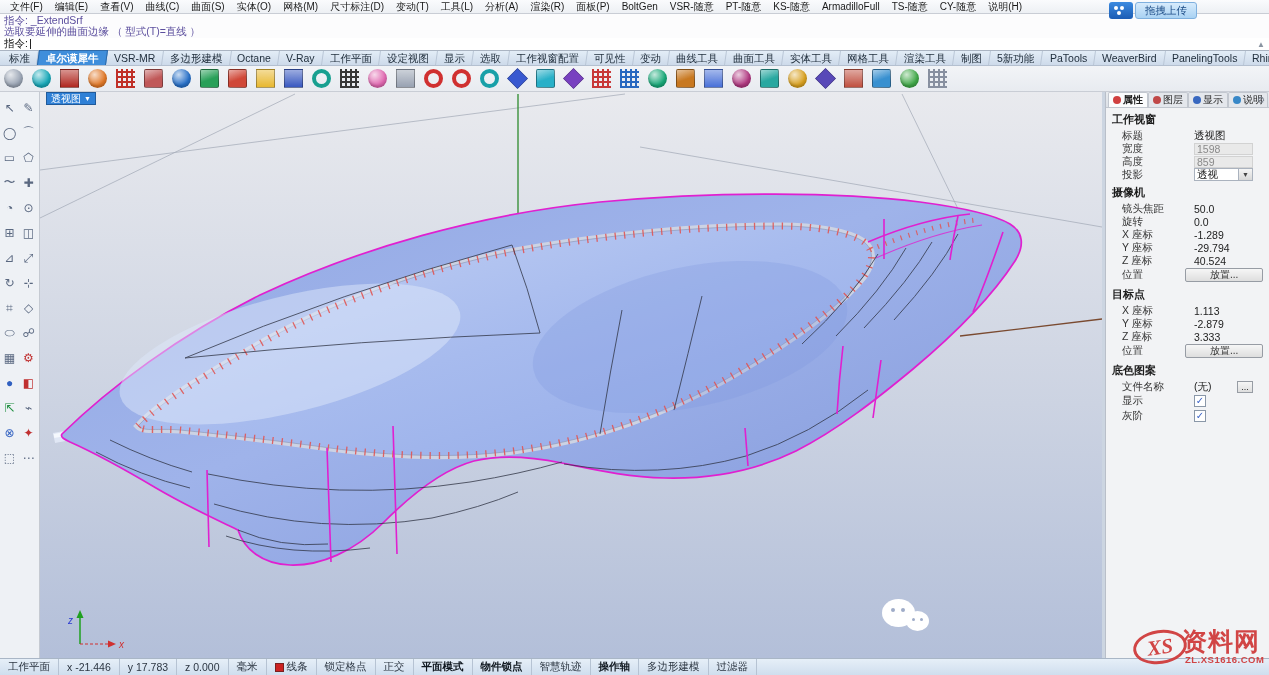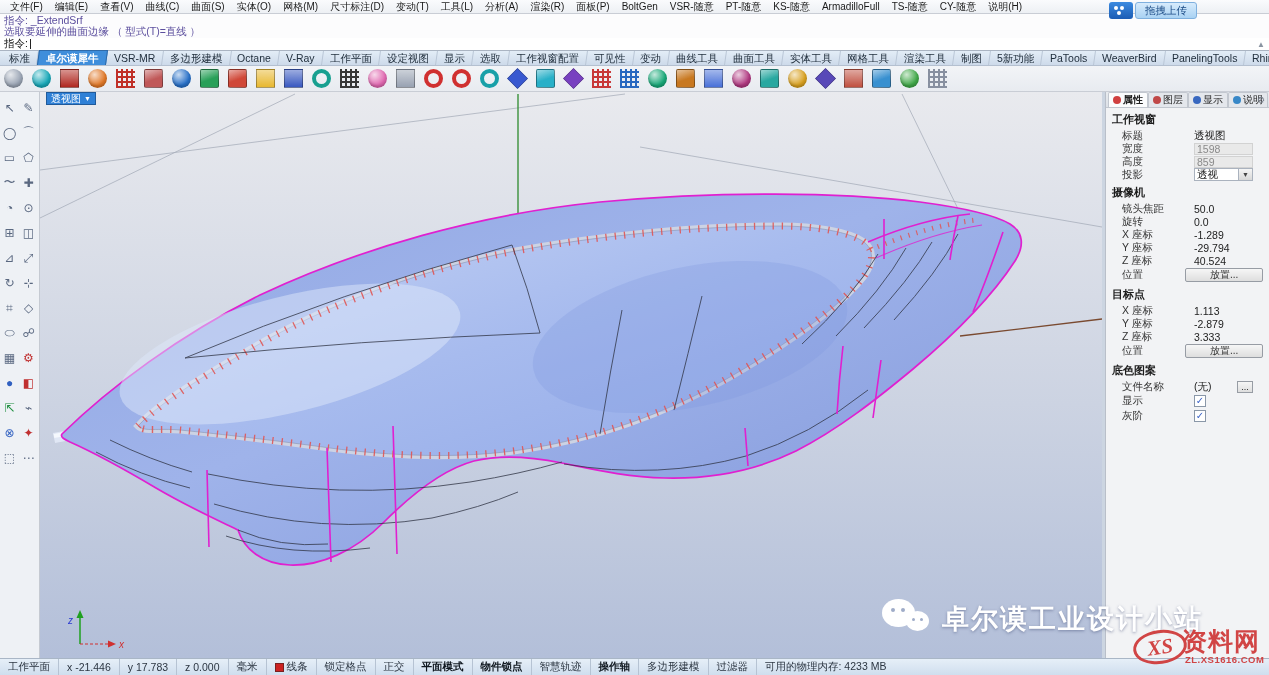--- a/index.html
+++ b/index.html
@@ -601,36 +601,31 @@
     <div class="sb-cell">
 
       <span>多边形建模</span>
     </div>
 
     <div class="sb-cell">
 
       <span>过滤器</span>
     </div>
 
-    <div class="sb-cell grow">
-
-      <span>可用的物理内存: 4233 MB</span>
-    </div>
   </div>
 
 <div class="watermark">
   <div class="wechat">
     <div class="wc-big"></div>
     <span class="wc-eye" style="left:9px;top:11px"></span>
       <span class="wc-eye" style="left:19px;top:11px"></span>
     <div class="wc-small"></div>
     <span class="wc-eye" style="left:30px;top:21px;width:3px;height:3px"></span>
       <span class="wc-eye" style="left:38px;top:21px;width:3px;height:3px"></span>
   </div>
-  <div class="wm-text">卓尔谟工业设计小站</div>
 </div>
 
 <div class="stamp">
   <div class="stamp-oval">
     <span class="stamp-xs">XS</span>
   </div>
   <div class="stamp-name">资料网</div>
   <div class="stamp-url">ZL.XS1616.COM</div>
 </div>
 

